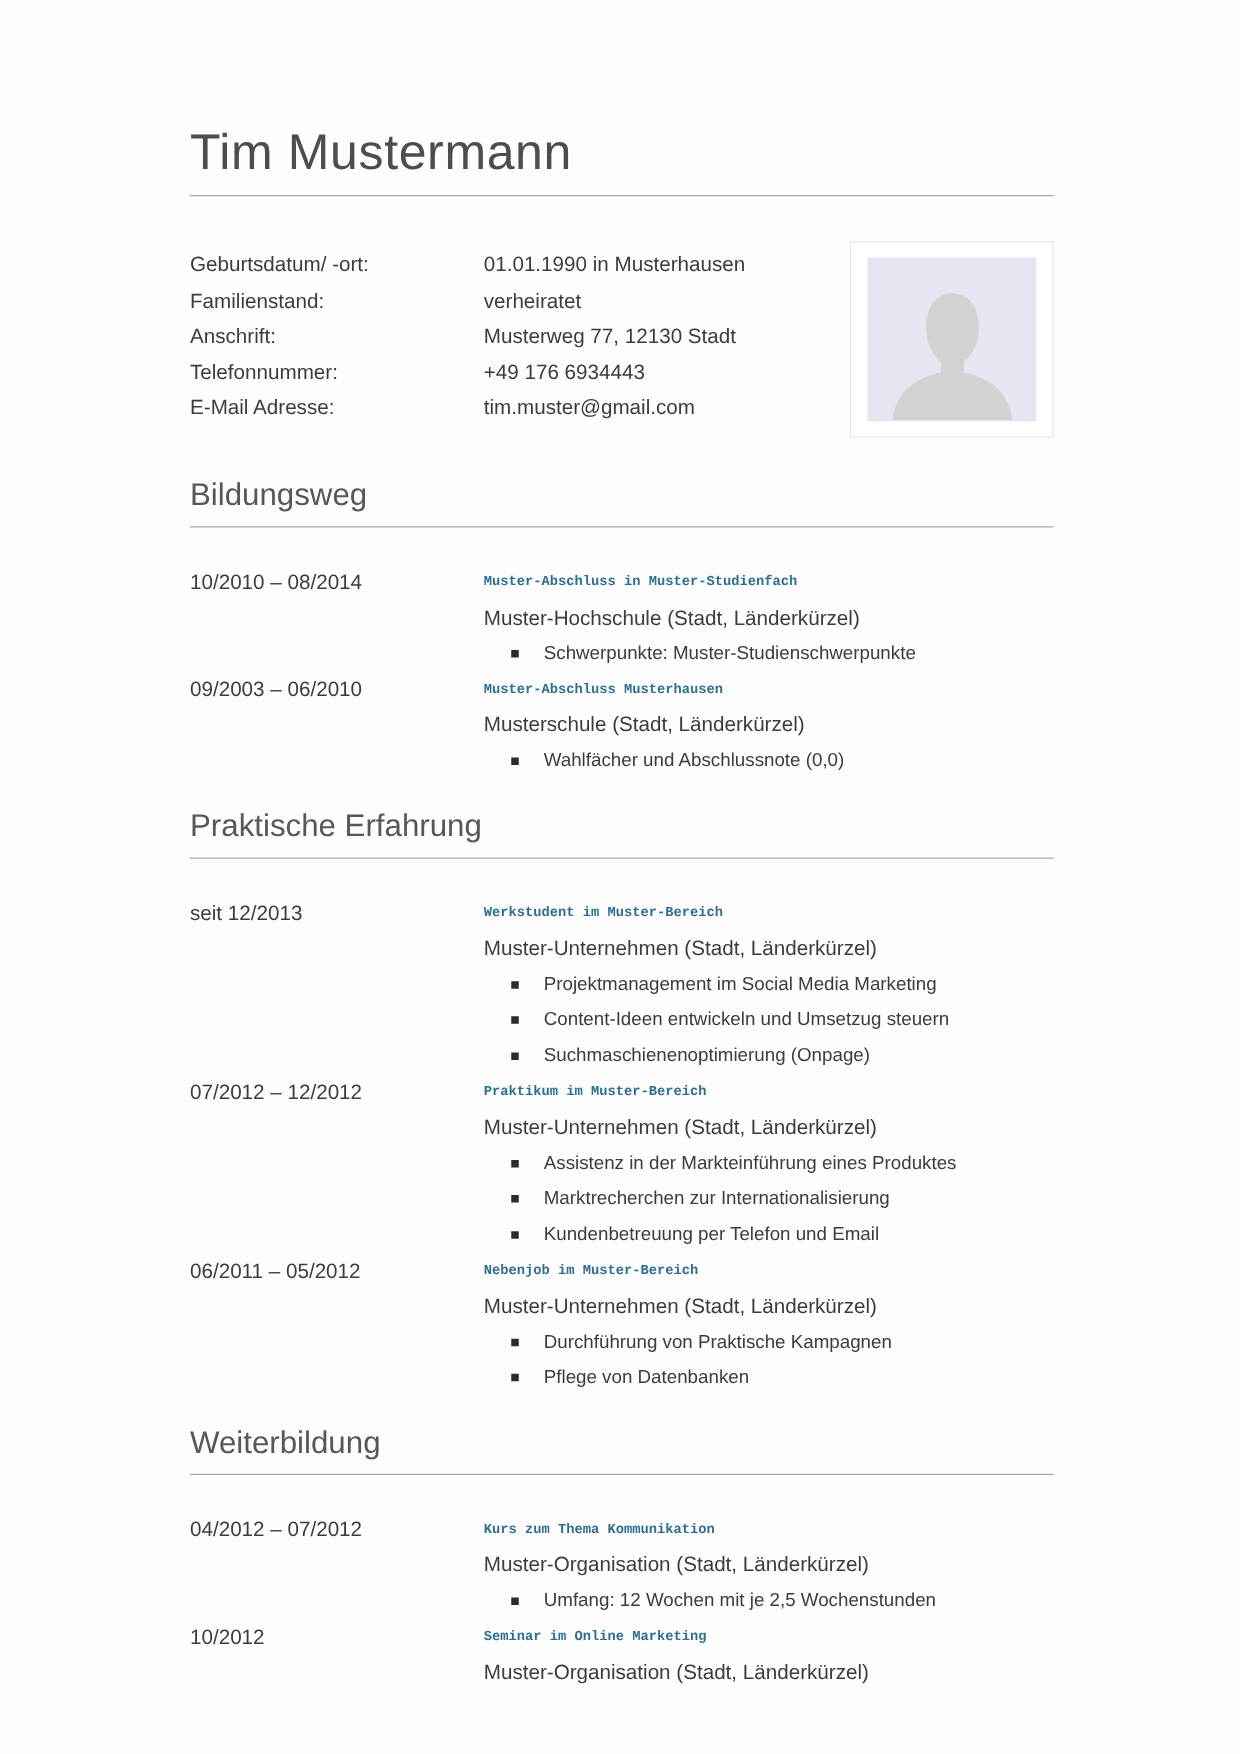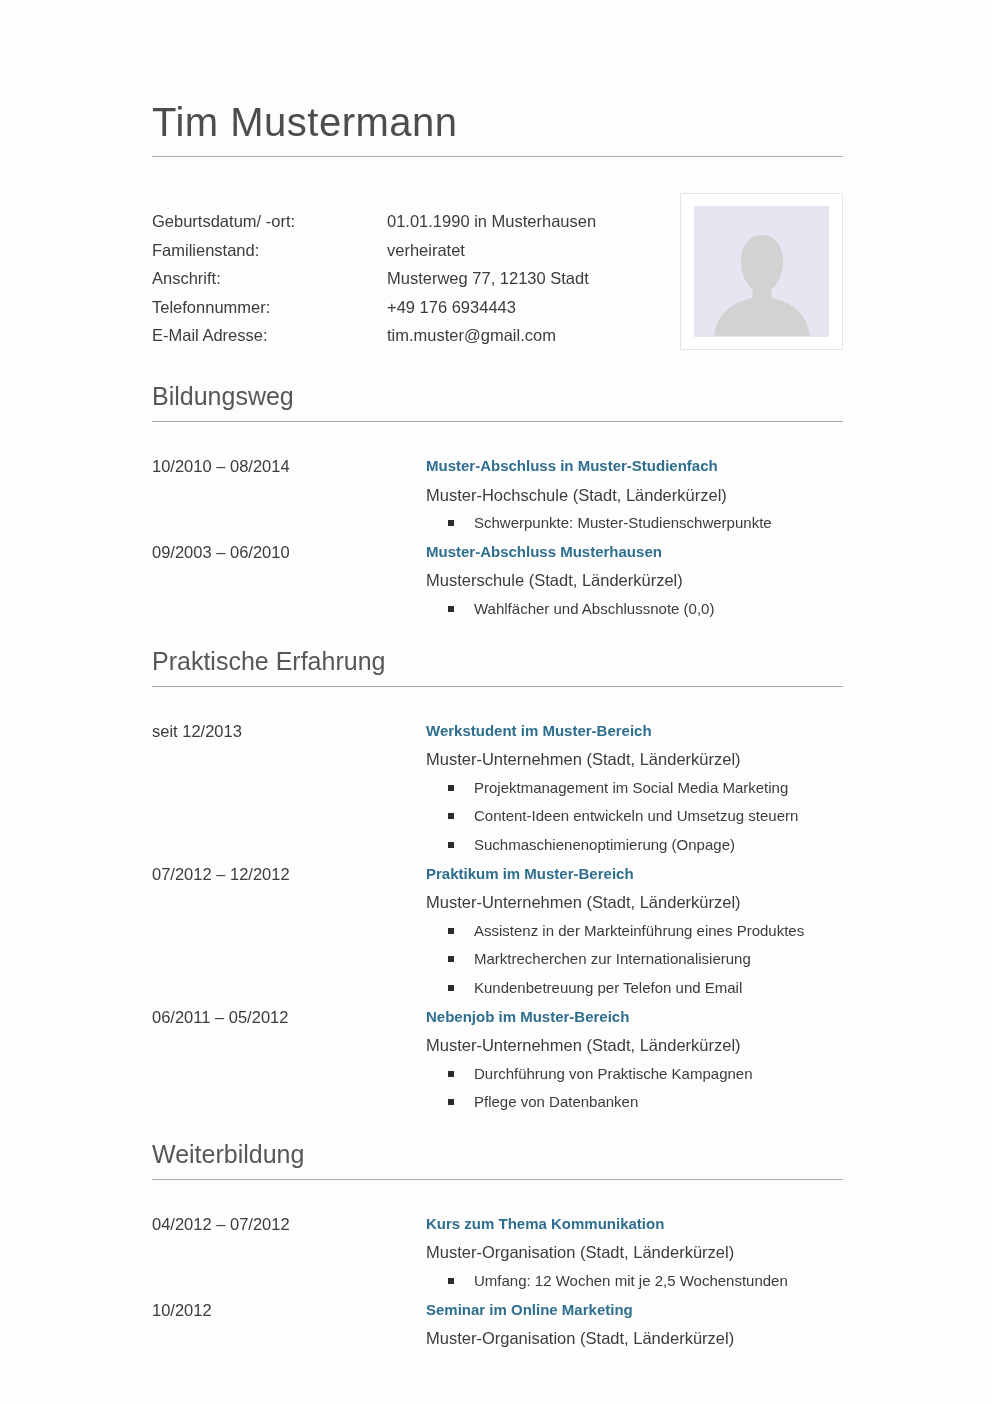--- a/index.html
+++ b/index.html
@@ -29,21 +29,20 @@
     border-top: 1px solid #a9a9a9;
     height: 0;
   }
   .title-rule { margin-top: 12px; }
 
   
   .personal {
     margin-top: 36px;
     display: flex;
     justify-content: space-between;
-    align-items: flex-end;
   }
   .info-rows { flex: 1; padding-top: 5px; }
   .info-row {
     display: flex;
     line-height: 28.6px;
     font-size: 16.5px;
   }
   .info-label { width: 235px; flex: none; }
   .info-value { flex: 1; }
   .photo-frame {
@@ -69,34 +68,35 @@
   .section { margin-top: 22px; }
   .section:first-of-type { margin-top: 31px; }
   h2.section-title {
     font-size: 25px;
     font-weight: 400;
     color: #575757;
     line-height: 30px;
   }
   .section-rule { margin-top: 10px; }
   .entries { margin-top: 30px; }
-  .entry { display: flex; gap: 39px; }
+  .entry { display: flex; }
   .entry-date {
     width: 235px;
     flex: none;
     font-size: 16.5px;
     line-height: 28.6px;
     color: #3c3c3c;
   }
   .entry-body { flex: 1; }
   .entry-title {
-    font-size: 15px;
+    font-size: 11px;
     font-weight: 700;
     line-height: 28.6px;
     color: #2e6e8e;
+    font-family: Liberation Mono, monospace;
   }
   .entry-subtitle {
     font-size: 16.5px;
     line-height: 28.6px;
     color: #3c3c3c;
   }
   ul.bullets { list-style: none; }
   ul.bullets li {
     position: relative;
     padding-left: 48px;

